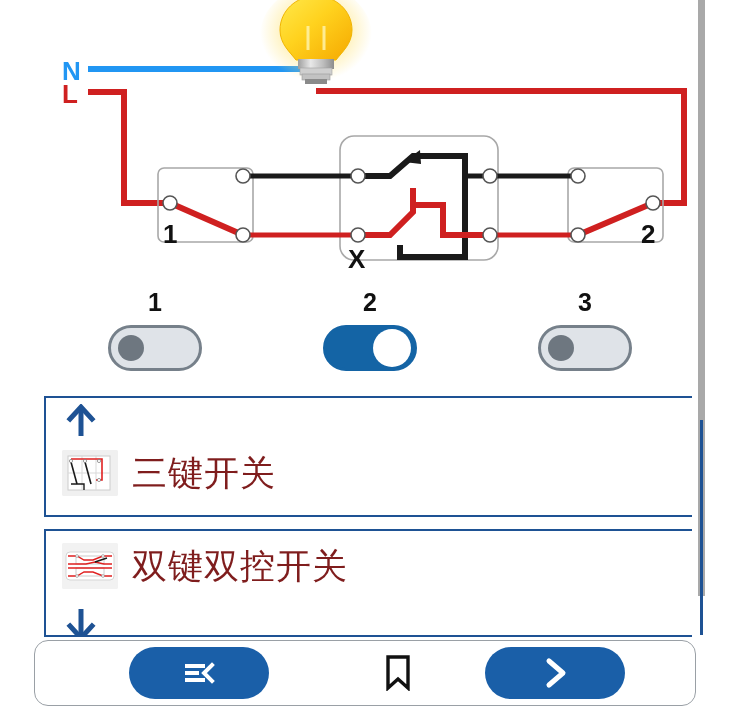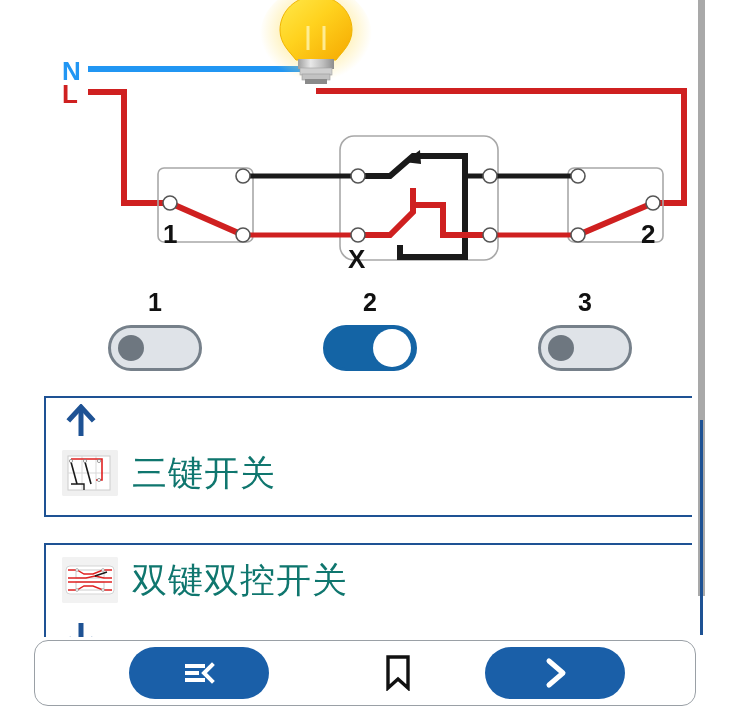--- a/index.html
+++ b/index.html
@@ -93,21 +93,21 @@
   }
   .list-card {
     position: absolute;
     left: 44px;
     width: 648px;
     background: #ffffff;
     border: 2px solid #1e5294;
     border-right: none;
   }
   #card-1 { top: 4px; height: 121px; }
-  #card-2 { top: 151px; height: 108px; }
+  #card-2 { top: 137px; height: 108px; }
 
   .card-arrow {
     position: absolute;
     left: 18px;
     width: 34px; height: 34px;
   }
   .card-arrow.up  { top: 6px; }
   .card-arrow.down{ bottom: -6px; }
 
   .card-row {
@@ -122,21 +122,21 @@
   .thumb {
     width: 56px; height: 46px;
     flex: 0 0 auto;
     background: #f1f1f1;
     border-radius: 2px;
     margin-right: 14px;
     overflow: hidden;
   }
   .card-title {
     font-size: 35px;
-    color: #0f766e;
+    color: #7f1d1d;
     line-height: 42px;
     font-family: "DejaVu Sans", "Liberation Sans", sans-serif;
     white-space: nowrap;
     letter-spacing: 1px;
   }
 
   
   #bottom-bar {
     position: absolute;
     left: 34px; top: 640px;

